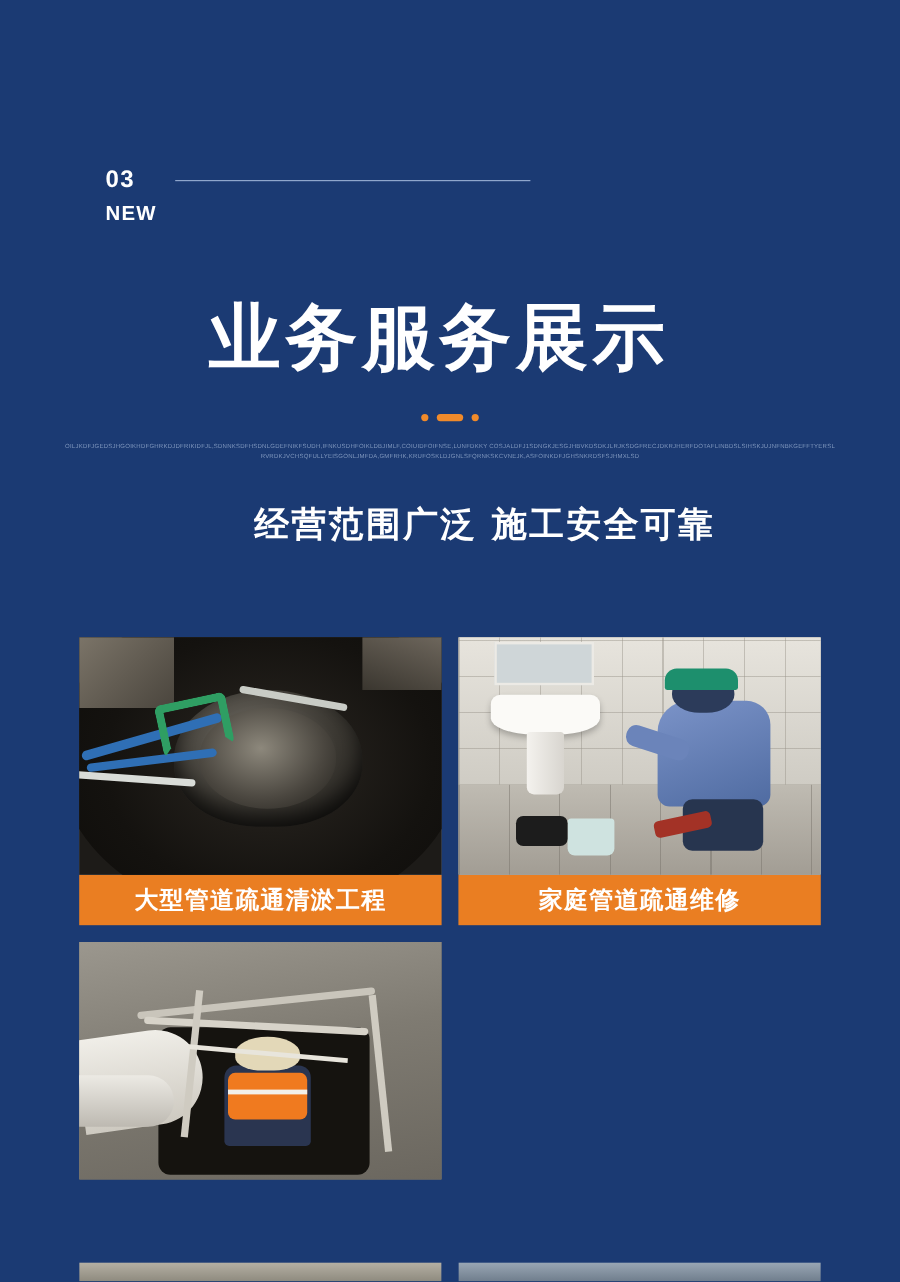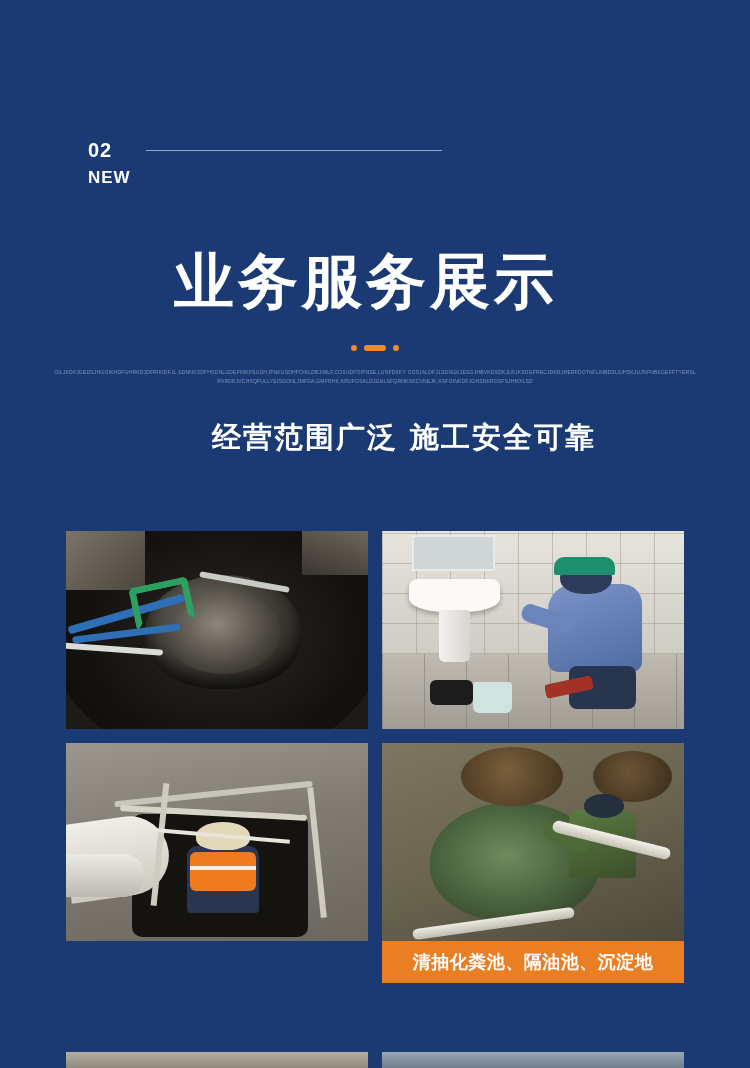--- a/index.html
+++ b/index.html
@@ -402,21 +402,21 @@
   
   .pk { width:100%; height:100%; }
   .pk.a { background: linear-gradient(180deg,#b5b0a4,#8e8a7e); }
   .pk.b { background: linear-gradient(180deg,#9aa7b5,#6f7d8c); }
 </style>
 </head>
 <body>
 
 <div class="header">
   <div class="header-left">
-    <span class="num">02</span>
+    <span class="num">03</span>
     <span class="sub">NEW</span>
   </div>
   <div class="header-rule"></div>
 </div>
 
 <div class="main-title">业务服务展示</div>
 
 <div class="dots">
   <i class="small"></i>
   <i class="wide"></i>
@@ -439,20 +439,21 @@
         <div class="ph stone2"></div>
         <div class="ph pipe"></div>
         <div class="ph pipe2"></div>
         <div class="ph hose-a"></div>
         <div class="ph hose-b"></div>
         <div class="ph hose-c"></div>
         <div class="ph green"></div>
         <div class="ph rod"></div>
       </div>
     </div>
+    <div class="caption">大型管道疏通清淤工程</div>
   </div>
 
   <div class="card">
     <div class="photo">
       <div class="p2 ph" style="position:relative;">
         <div class="ph wall"></div>
         <div class="ph tilelines"></div>
         <div class="ph floor"></div>
         <div class="ph floorlines"></div>
         <div class="ph mirror"></div>
@@ -461,20 +462,21 @@
         <div class="ph body"></div>
         <div class="ph head"></div>
         <div class="ph cap"></div>
         <div class="ph leg"></div>
         <div class="ph arm"></div>
         <div class="ph bucket"></div>
         <div class="ph bag"></div>
         <div class="ph tool"></div>
       </div>
     </div>
+    <div class="caption">家庭管道疏通维修</div>
   </div>
 
   <div class="card">
     <div class="photo">
       <div class="p3 ph" style="position:relative;">
         <div class="ph road"></div>
         <div class="ph hole"></div>
         <div class="ph ducts"></div>
         <div class="ph ducts2"></div>
         <div class="ph frame-a"></div>
@@ -483,36 +485,20 @@
         <div class="ph frame-d"></div>
         <div class="ph worker-body"></div>
         <div class="ph vest"></div>
         <div class="ph vest-stripe"></div>
         <div class="ph helmet"></div>
         <div class="ph rope"></div>
       </div>
     </div>
   </div>
 
-  <div class="card">
-    <div class="photo">
-      <div class="p4 ph" style="position:relative;">
-        <div class="ph ground"></div>
-        <div class="ph water"></div>
-        <div class="ph lid"></div>
-        <div class="ph lid2"></div>
-        <div class="ph worker"></div>
-        <div class="ph head"></div>
-        <div class="ph arm"></div>
-        <div class="ph hose"></div>
-        <div class="ph hose2"></div>
-      </div>
-    </div>
-    <div class="caption tight">清抽化粪池、隔油池、沉淀地</div>
-  </div>
 
 </div>
 
 <div class="peek">
   <div class="card">
     <div class="photo">
         <div class="pk a"></div>
       </div>
   </div>
   <div class="card">

